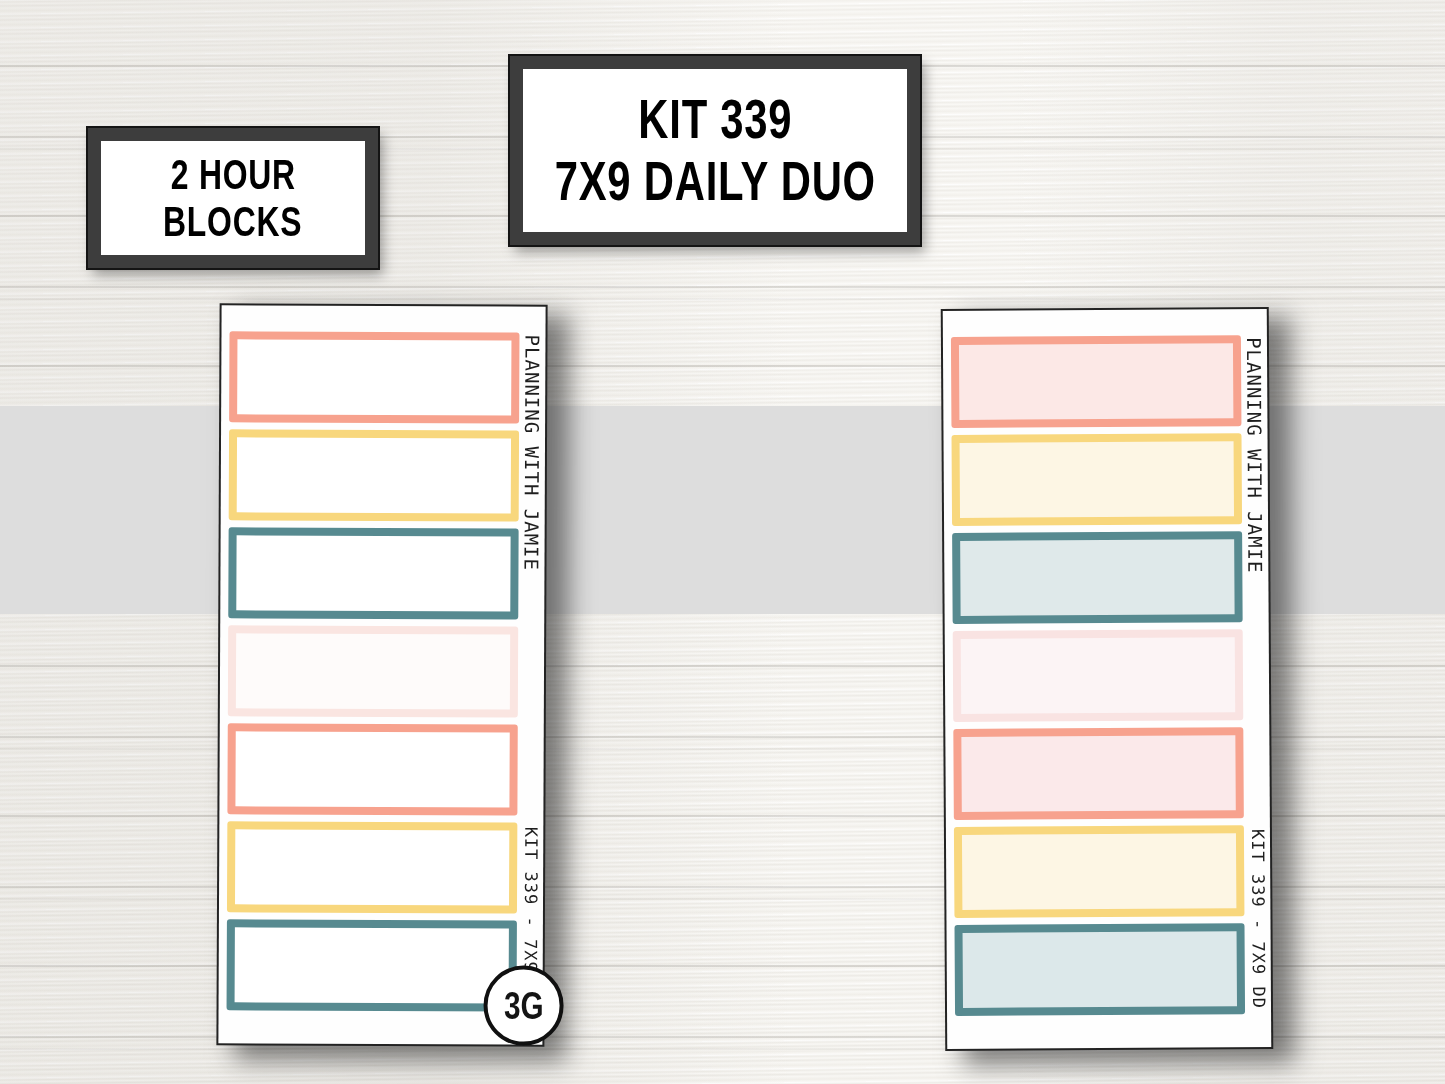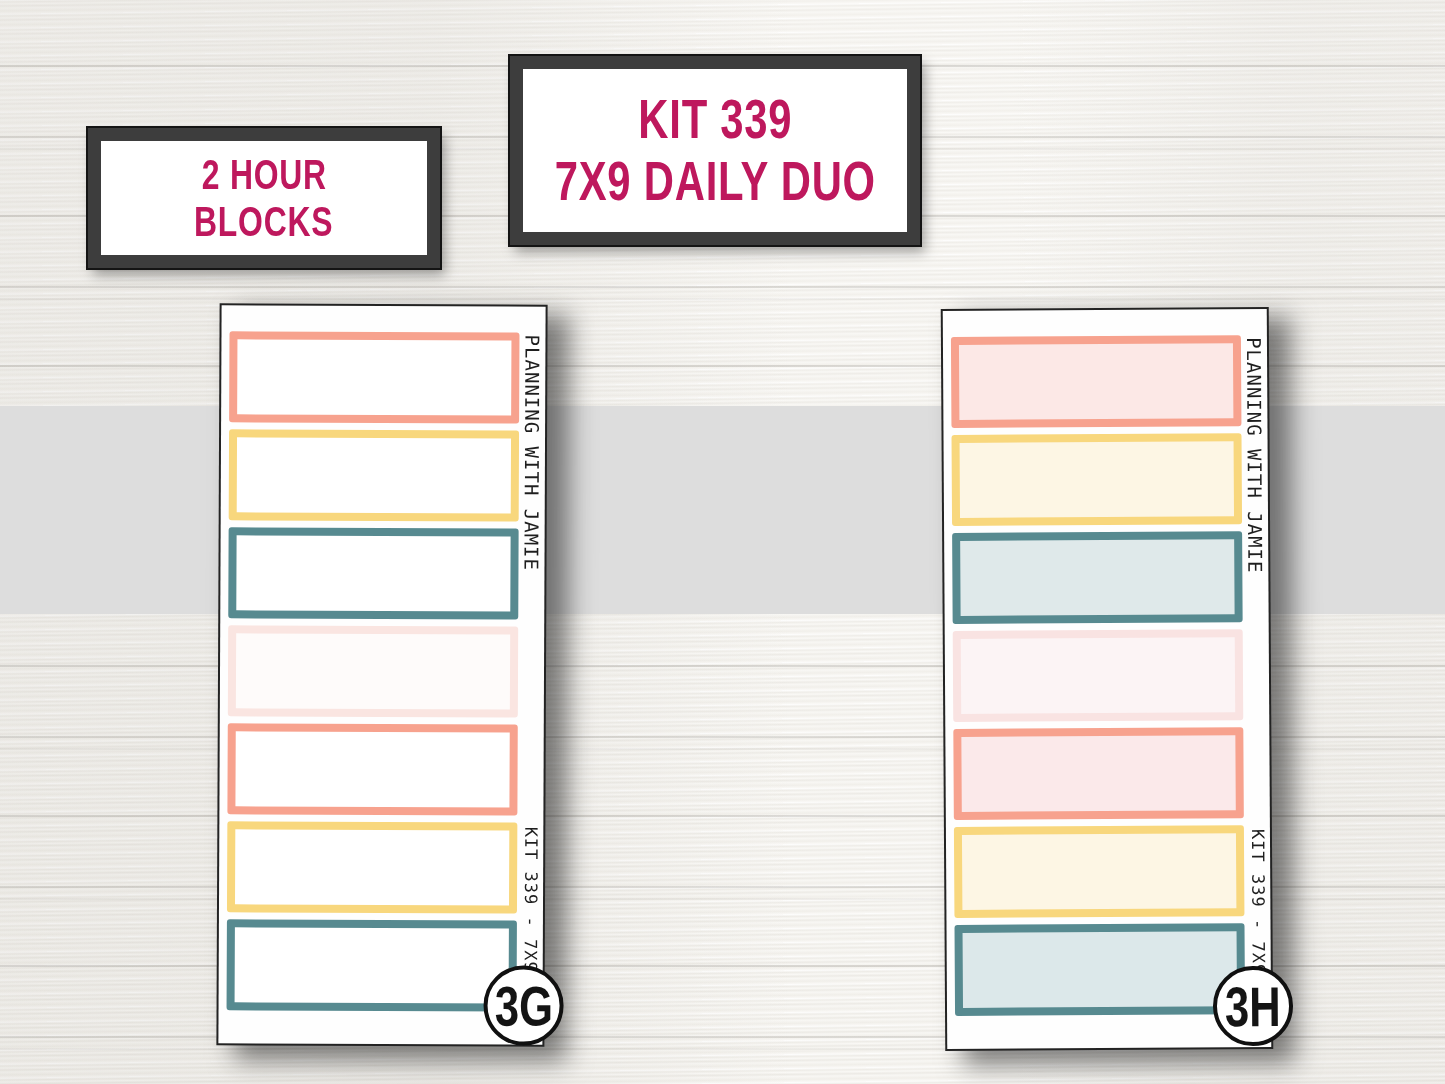--- a/index.html
+++ b/index.html
@@ -35,33 +35,33 @@
     background:#dddddd;
   }
   
   .frame-label{
     position:absolute;
     background:#ffffff;
     border:13px solid #3d3d3d;
     box-shadow:0 0 0 2px #141414, 5px 7px 12px rgba(0,0,0,0.35);
     display:flex;flex-direction:column;align-items:center;justify-content:center;
     box-sizing:border-box;
-    color:#be185d;
+    color:#000000;
     text-align:center;
   }
   .frame-label .line{
     display:block;
     font-weight:700;
     letter-spacing:1px;
     transform:scaleX(0.76);
     transform-origin:center;
     white-space:nowrap;
     line-height:1.12;
   }
-  #label-hour-blocks{left:88px;top:128px;width:352px;height:140px;}
+  #label-hour-blocks{left:88px;top:128px;width:290px;height:140px;}
   #label-hour-blocks .line{font-size:42px;}
   #label-kit-title{left:510px;top:56px;width:410px;height:189px;}
   #label-kit-title .line{font-size:55px;}
   #label-covers-time{left:1058px;top:122px;width:308px;height:143px;}
   #label-covers-time .line{font-size:45px;}
   
   .sheet{
     position:absolute;
     width:324px;height:738px;
     background:#fefefe;
@@ -94,21 +94,21 @@
   .side-text.brand{top:28px;}
   .side-text.kit{top:520px;font-size:17px;}
   .badge{
     position:absolute;
     width:72px;height:72px;
     background:#ffffff;
     border:4px solid #101010;
     border-radius:50%;
     display:flex;align-items:center;justify-content:center;
     font-weight:700;
-    font-size:56px;
+    font-size:38px;
     color:#141414;
     z-index:5;
   }
   .badge span{transform:scaleX(0.78);display:inline-block;letter-spacing:0px;}
   #sheet-left .badge{left:265px;top:659px;}
   #sheet-right .badge{left:266px;top:657px;}
 </style>
 </head>
 <body>
 
@@ -149,17 +149,14 @@
         <div class="sticker-box" style="border-color: rgb(247, 162, 142); background: rgb(252, 232, 230);"></div>
         <div class="sticker-box" style="border-color: rgb(248, 215, 125); background: rgb(253, 246, 228);"></div>
         <div class="sticker-box" style="border-color: rgb(87, 138, 144); background: rgb(223, 233, 234);"></div>
         <div class="sticker-box" style="border-color: rgb(249, 227, 226); background: rgb(252, 244, 245);"></div>
         <div class="sticker-box" style="border-color: rgb(247, 162, 142); background: rgb(251, 233, 234);"></div>
         <div class="sticker-box" style="border-color: rgb(248, 215, 125); background: rgb(253, 246, 228);"></div>
         <div class="sticker-box" style="border-color: rgb(87, 138, 144); background: rgb(220, 232, 234);"></div>
       </div>
     <div class="side-text brand">PLANNING WITH JAMIE</div>
     <div class="side-text kit">KIT 339 - 7X9 DD</div>
-    <div class="badge">
-      <span>3H</span>
-    </div>
   </div>
 </div>
 
 </body></html>

